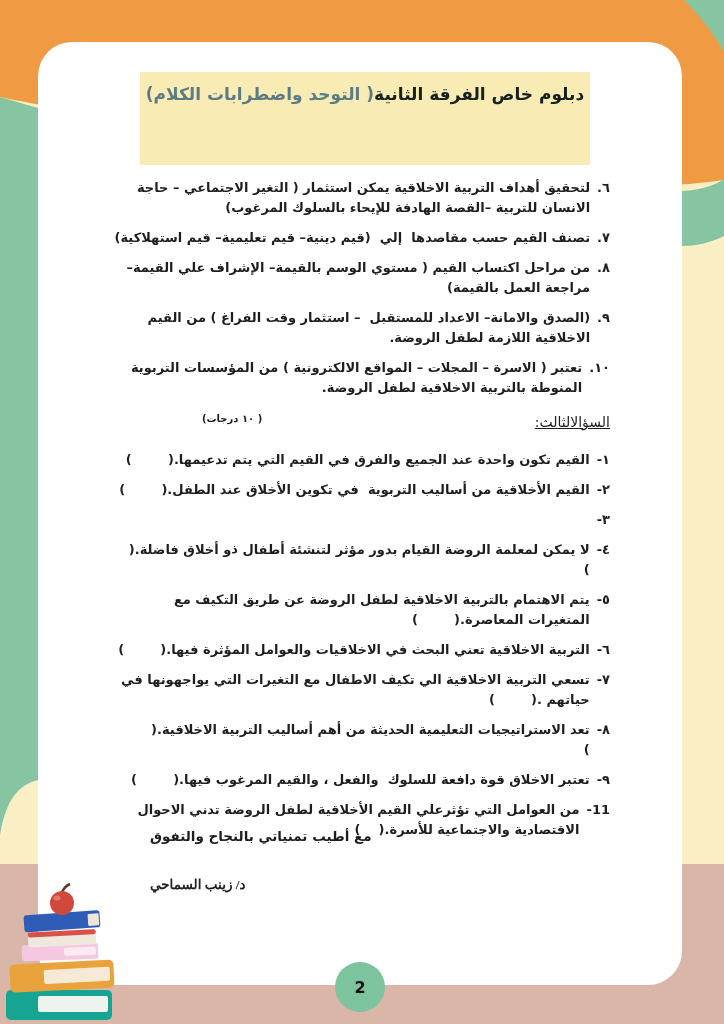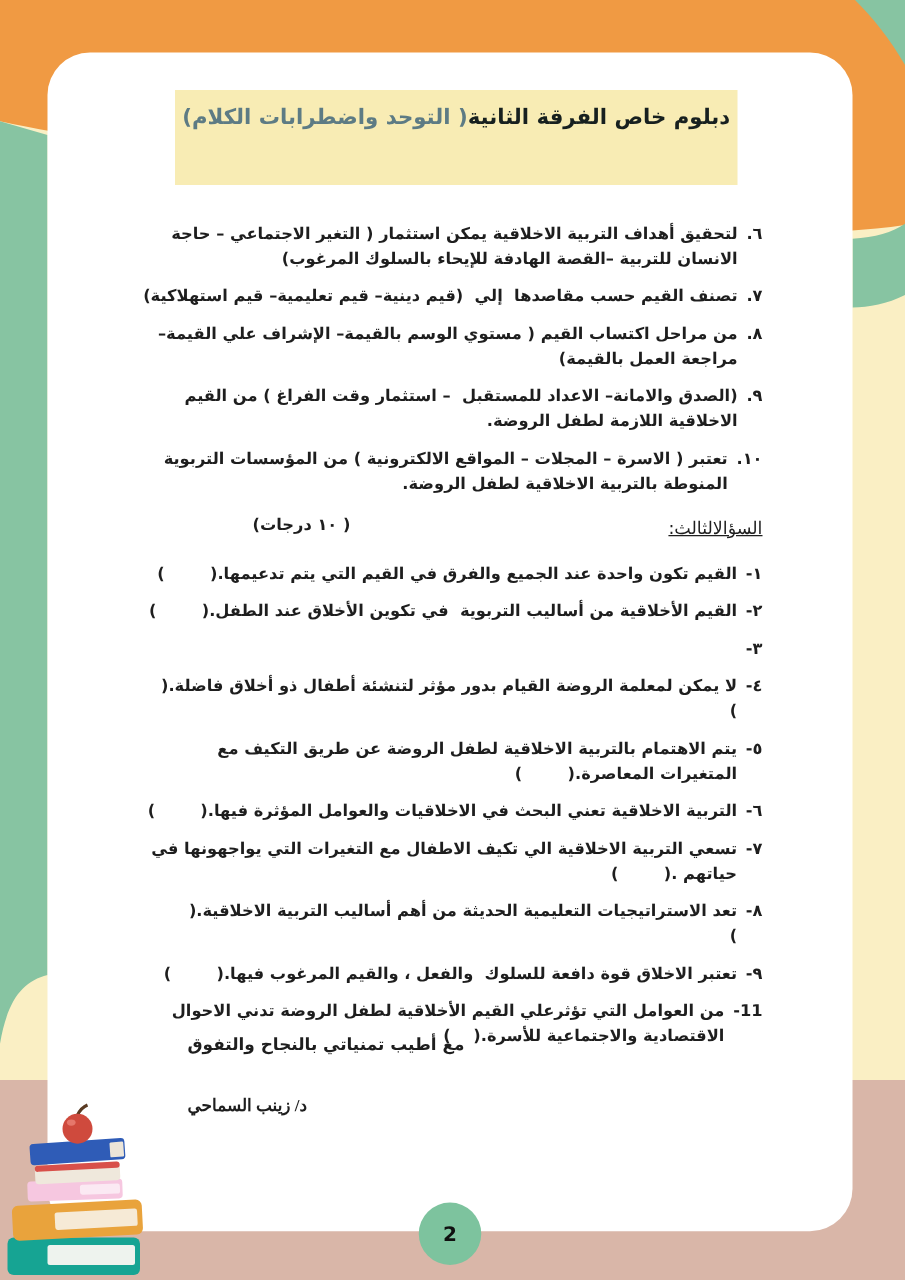--- a/index.html
+++ b/index.html
@@ -9,40 +9,40 @@
   }
   
   .bg{position:absolute;inset:0;z-index:0;}
   
   .card{
     position:absolute;left:38px;top:42px;width:644px;height:943px;
     background:#ffffff;border-radius:34px;z-index:1;
   }
   
   .title-box{
-    position:absolute;left:102px;top:30px;width:450px;height:76px;
+    position:absolute;left:102px;top:30px;width:450px;height:93px;
     background:#f8ecb4;direction:rtl;text-align:center;
     font-weight:700;font-size:17px;line-height:31px;padding-top:7px;
     box-sizing:border-box;color:#17201f;
   }
   .teal{color:#5d7b84;}
   
   .content{
     position:absolute;top:136px;left:76px;right:72px;
     direction:rtl;text-align:right;color:#1e1e1e;
   }
   .item{
     display:flex;gap:7px;font-size:13px;font-weight:700;
     line-height:20px;margin-bottom:10px;
   }
   .item .num{flex:0 0 auto;}
   .item .txt{white-space:pre-wrap;}
   .q-header{position:relative;margin-top:14px;margin-bottom:16px;height:22px;}
   .q-title{font-size:14px;font-weight:400;text-decoration:underline;}
-  .q-marks{position:absolute;left:88px;top:1px;font-size:13px;font-weight:700;}
+  .q-marks{position:absolute;left:88px;top:1px;font-size:10px;font-weight:700;}
   
   .closing-wishes,.closing-signature{
     position:absolute;left:112px;direction:rtl;white-space:nowrap;
     font-size:13.5px;font-weight:700;color:#1e1e1e;
   }
   .closing-wishes{top:786px;}
   .closing-signature{top:834px;font-family:Liberation Serif, serif;}
   
   .page-circle{
     position:absolute;left:335px;top:962px;width:50px;height:50px;

